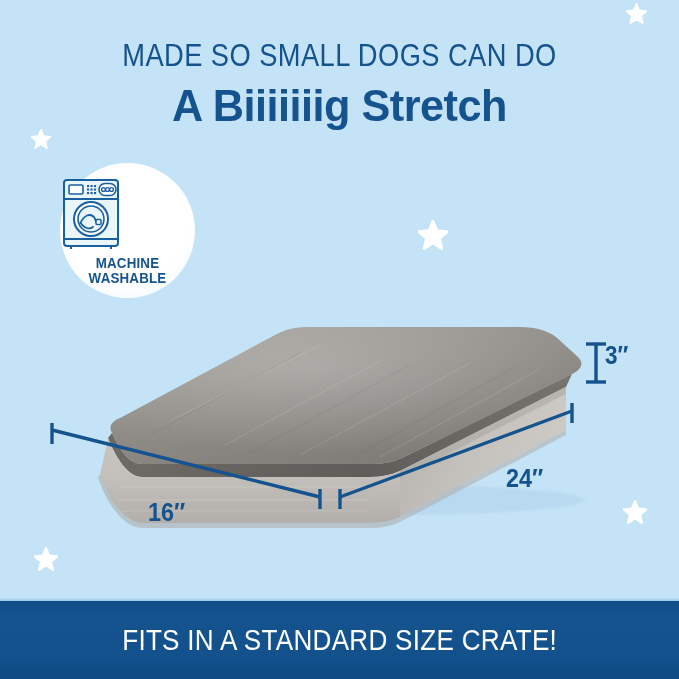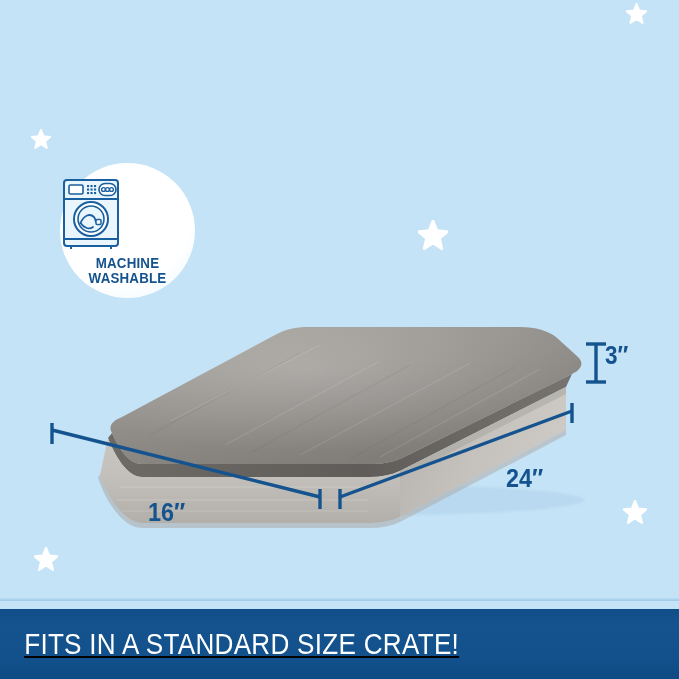--- a/index.html
+++ b/index.html
@@ -58,23 +58,23 @@
     font-size:26px;font-weight:bold;color:#15538f;
     transform:scaleX(.9);transform-origin:left center;
     white-space:nowrap;
   }
   #dim-16{left:148px;top:497px;}
   #dim-24{left:506px;top:463px;}
   #dim-3 {left:605px;top:341px;font-size:25px;}
 
   
   #banner{
-    position:absolute;left:0;bottom:0;width:679px;height:70px;
+    position:absolute;left:0;bottom:0;width:679px;height:78px;
     background:linear-gradient(180deg,#0f4e89 0%,#14538e 22%,#12518c 70%,#0e4a84 100%);
-    display:flex;align-items:center;justify-content:flex-start;text-decoration:underline;
+    display:flex;align-items:center;justify-content:center;
   }
   #banner-hairline{
     position:absolute;left:0;bottom:78px;width:679px;height:3px;
     background:linear-gradient(180deg,#b9dcf2 0%,#9ecbe9 100%);
   }
   #banner-text{
     font-family:"Liberation Sans Narrow","Liberation Sans",sans-serif;
     font-size:29px;font-weight:400;color:#ffffff;letter-spacing:.3px;
     transform:scaleX(.9);white-space:nowrap;
   }
@@ -93,20 +93,24 @@
   <svg class="star" style="left:418px;top:220px;width:30px;height:30px;" viewBox="0 0 100 100">
     <path d="M50 4 L63 36 L97 39 L71 61 L79 95 L50 76 L21 95 L29 61 L3 39 L37 36 Z" fill="#ffffff" stroke="#ffffff" stroke-width="10" stroke-linejoin="round"></path>
   </svg>
   <svg class="star" style="left:623px;top:500px;width:24px;height:24px;" viewBox="0 0 100 100">
     <path d="M50 4 L63 36 L97 39 L71 61 L79 95 L50 76 L21 95 L29 61 L3 39 L37 36 Z" fill="#ffffff" stroke="#ffffff" stroke-width="9" stroke-linejoin="round"></path>
   </svg>
   <svg class="star" style="left:34px;top:547px;width:24px;height:24px;" viewBox="0 0 100 100">
     <path d="M50 4 L63 36 L97 39 L71 61 L79 95 L50 76 L21 95 L29 61 L3 39 L37 36 Z" fill="#ffffff" stroke="#ffffff" stroke-width="9" stroke-linejoin="round"></path>
   </svg>
 
+  <div id="headline">
+    <div id="head-line1">MADE SO SMALL DOGS CAN DO</div>
+    <div id="head-line2">A Biiiiiiig Stretch</div>
+  </div>
 
   <div id="badge">
     <div id="washer-wrap">
       <svg width="62" height="72" viewBox="0 0 62 72">
 
         <rect x="4" y="3" width="54" height="66" rx="3" ry="3" fill="#eaf6fd" stroke="#1a5f9e" stroke-width="2"></rect>
 
         <line x1="4" y1="22" x2="58" y2="22" stroke="#1a5f9e" stroke-width="1.8"></line>
 
         <rect x="9" y="8" width="14" height="9" rx="1.5" ry="1.5" fill="#ffffff" stroke="#1a5f9e" stroke-width="1.6"></rect>

